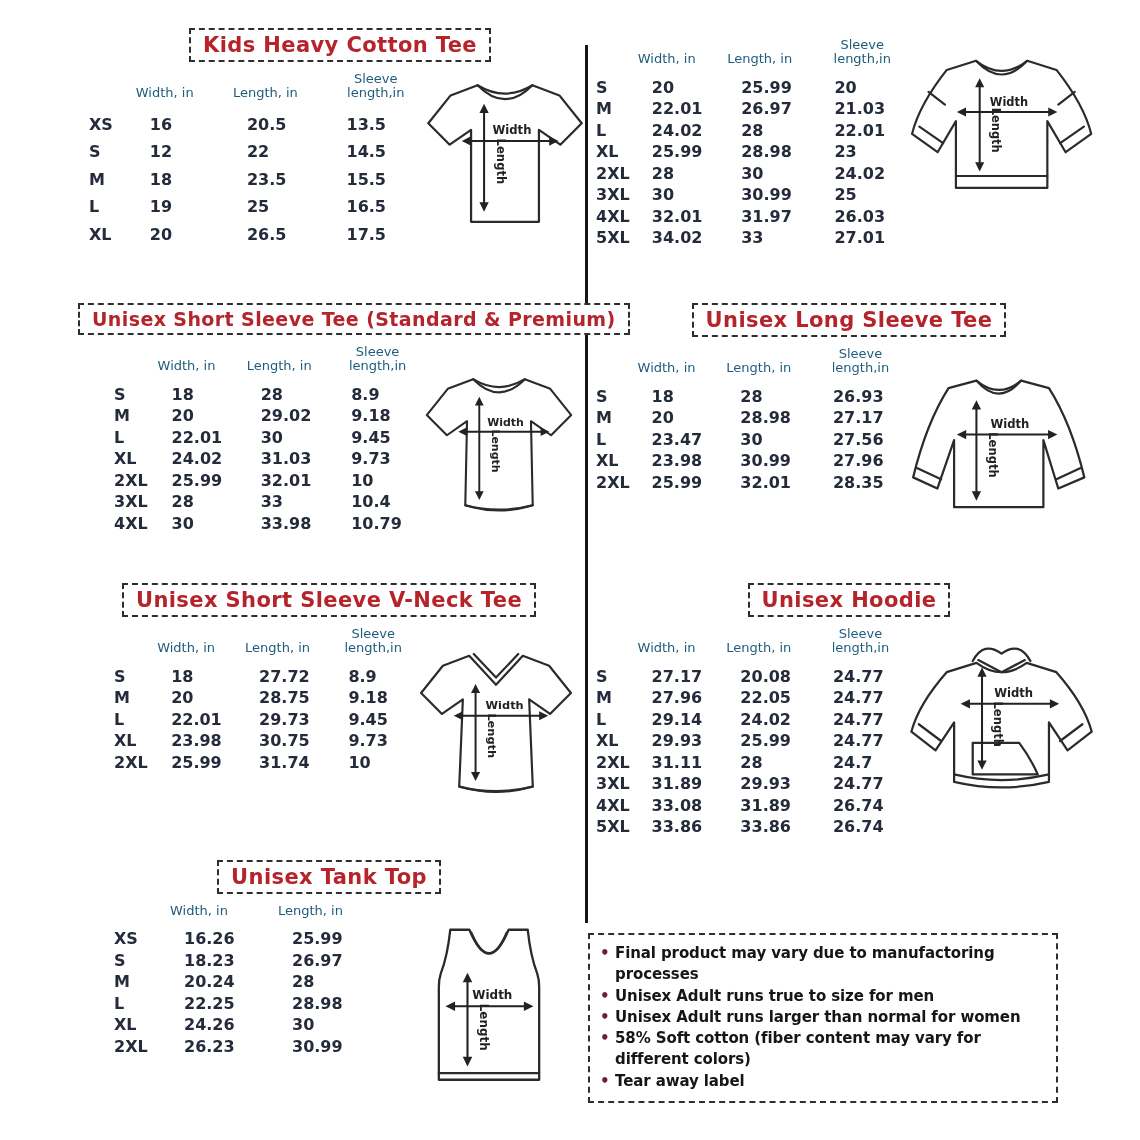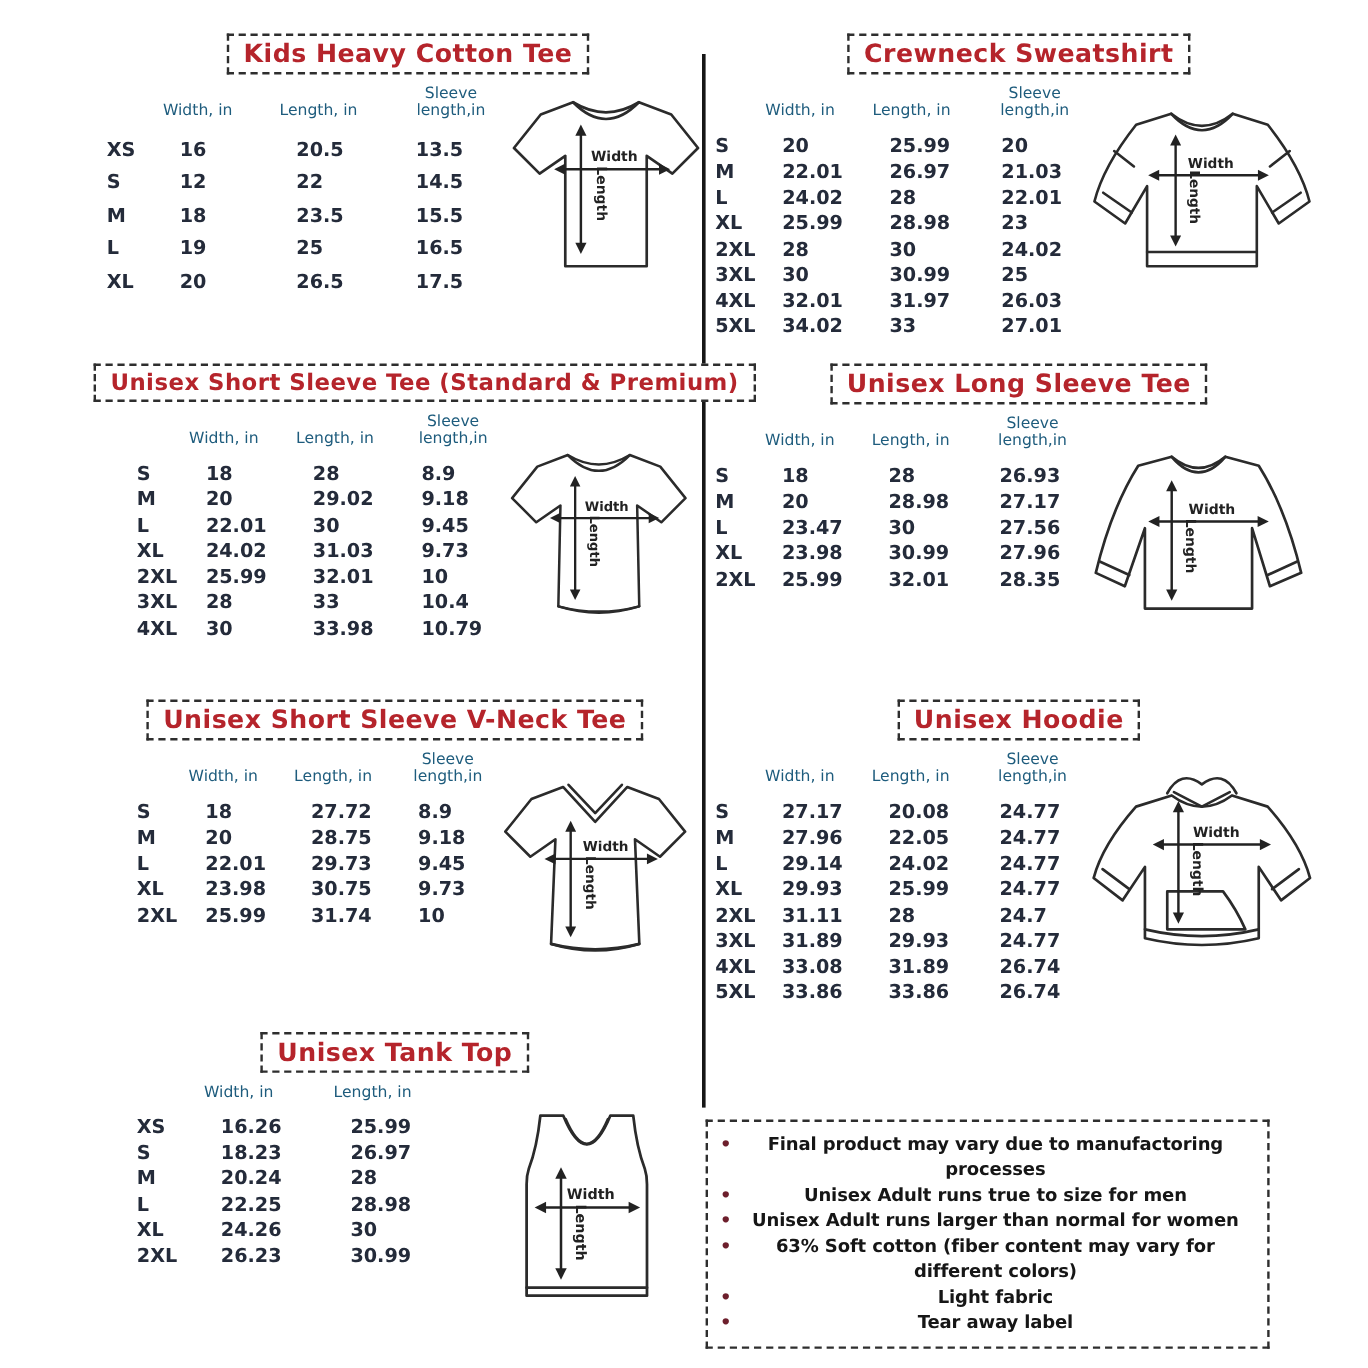--- a/index.html
+++ b/index.html
@@ -43,21 +43,21 @@
   svg.garment{flex:none;}
   svg.garment path,svg.garment line{stroke:var(--line);fill:none;stroke-width:2.4;
     stroke-linejoin:round;stroke-linecap:round;}
   svg.garment path.fillwhite{fill:#fff;}
   svg.garment polygon{fill:#222;stroke:none;}
   svg.garment line.meas{stroke:#222;stroke-width:2.2;}
   svg.garment text{font-family:"DejaVu Sans",sans-serif;font-size:12.5px;font-weight:bold;fill:#222;}
 
   .notes{position:absolute;left:588px;top:933px;width:470px;border:2px dashed #2e2e2e;
     padding:8px 12px 9px 10px;text-align:left;background:#fff;}
-  .notes ul{list-style:none;text-align:center;}
+  .notes ul{list-style:none;}
   .notes li{position:relative;padding-left:15px;color:var(--note);font-size:15px;
     font-weight:600;line-height:1.42;letter-spacing:-0.1px;}
   .notes li::before{content:"•";position:absolute;left:0;top:0;color:var(--bullet);}
 </style>
 </head>
 <body>
 
 <div class="canvas">
 
   <div class="divider"></div>
@@ -119,21 +119,20 @@
         <line class="meas" x1="70" y1="45" x2="70" y2="143"></line>
         <polygon points="70,36 65,46 75,46"></polygon>
           <polygon points="70,152 65,142 75,142"></polygon>
         <text x="100" y="69" text-anchor="middle">Width</text>
         <text x="84" y="98" text-anchor="middle" transform="rotate(90 84 98)">Length</text>
       </svg>
     </div>
   </section>
 
   <section class="panel" style="left:596px;top:28px;width:506px;">
-    <div class="title-box">Crewneck Sweatshirt</div>
     <div class="content">
       <table class="size-table t-right rows-tight">
         <thead>
           <tr>
             <th></th>
             <th>Width, in</th>
             <th>Length, in</th>
             <th class="sleeve-th">
               <div>Sleeve</div>
               <div>length,in</div>
@@ -561,19 +560,18 @@
         <text x="53" y="108" text-anchor="middle" transform="rotate(90 53 108)">Length</text>
       </svg>
     </div>
   </section>
 
   <div class="notes">
     <ul>
       <li>Final product may vary due to manufactoring processes</li>
       <li>Unisex Adult runs true to size for men</li>
       <li>Unisex Adult runs larger than normal for women</li>
-      <li>63% Soft cotton (fiber content may vary for different colors)</li>
-      <li>Light fabric</li>
+      <li>58% Soft cotton (fiber content may vary for different colors)</li>
       <li>Tear away label</li>
     </ul>
   </div>
 
 </div>
 
 </body></html>

